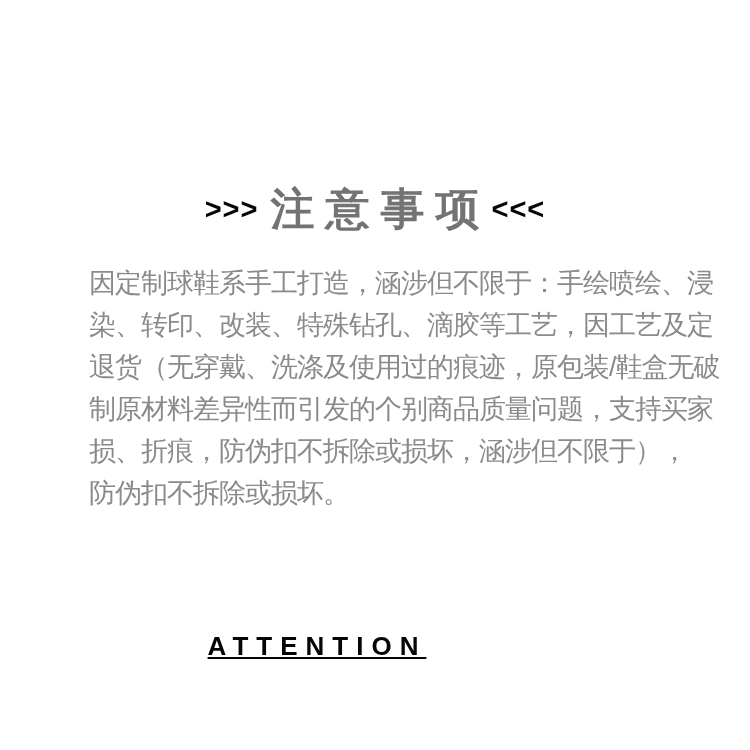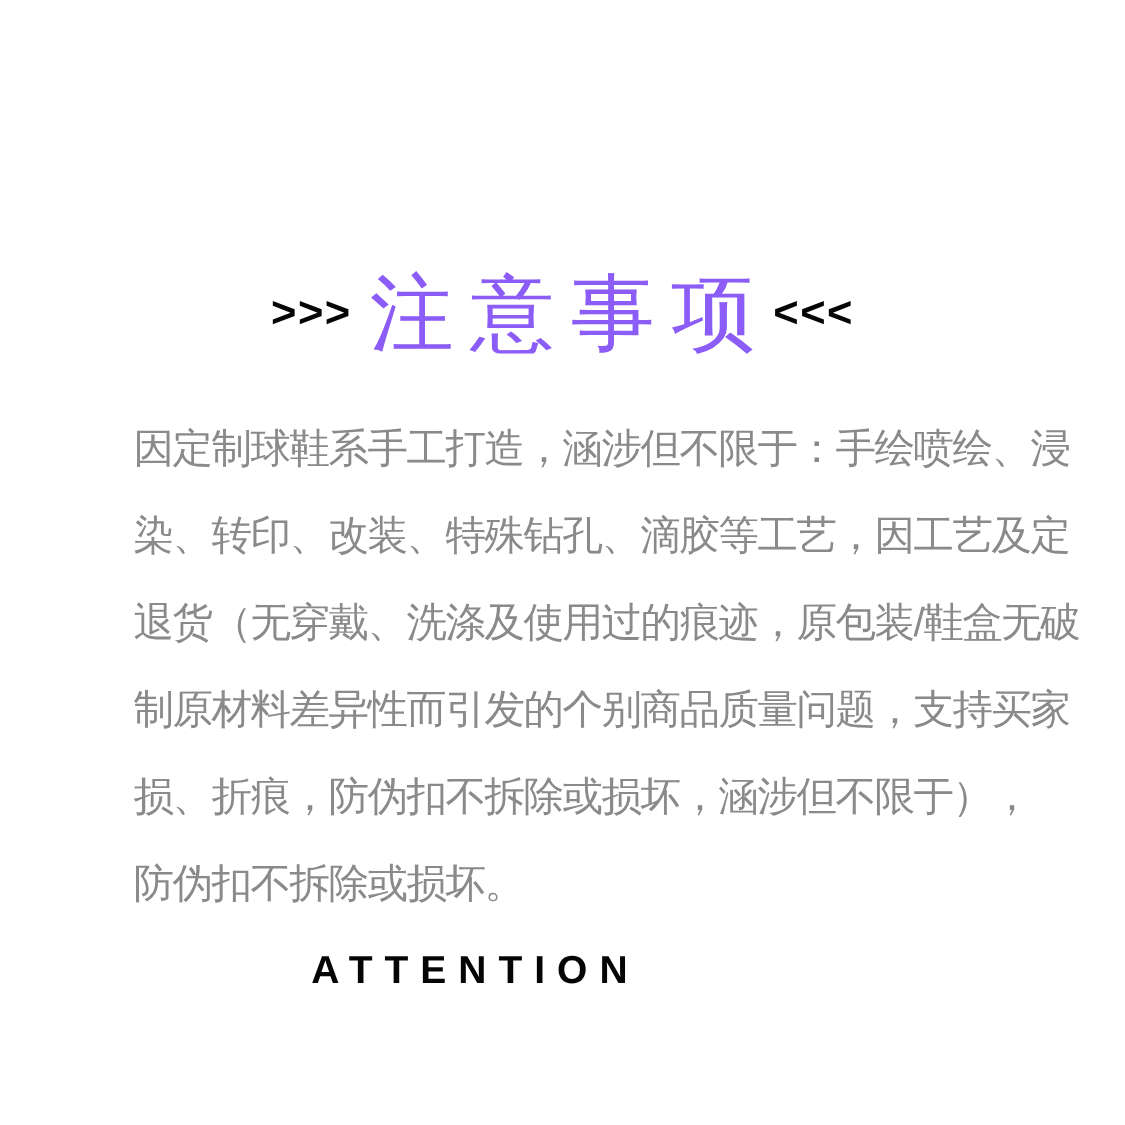--- a/index.html
+++ b/index.html
@@ -28,53 +28,53 @@
     color: #050505;
   }
   .chev {
     font-size: 29px;
     font-weight: 900;
     letter-spacing: 1px;
     line-height: 1;
     color: #050505;
   }
   .title-text {
-    font-size: 56px;
-    font-weight: 400;
+    font-size: 44px;
+    font-weight: 700;
     letter-spacing: 11px;
     margin-right: -11px;
     line-height: 1;
-    color: #8b5cf6;
+    color: #737373;
     white-space: nowrap;
   }
   .notice {
     position: absolute;
     top: 262px;
     left: 89px;
     width: 600px;
     color: #8a8a8a;
     font-size: 27px;
     line-height: 42px;
     letter-spacing: -1px;
   }
   .notice .line {
     white-space: nowrap;
-    margin-top: 16px;
   }
   .footer-label {
     position: absolute;
     top: 631px;
     left: 0;
     width: 634px;
     text-align: center;
     font-size: 26px;
     font-weight: 900;
     letter-spacing: 8px;
     margin-right: -8px;
     color: #050505;
+    text-decoration: underline;
   }
 </style>
 </head>
 <body>
 
 <div class="canvas">
 
   <div class="title-row">
     <span class="chev">&gt;&gt;&gt;</span>
     <span class="title-text">注意事项</span>

